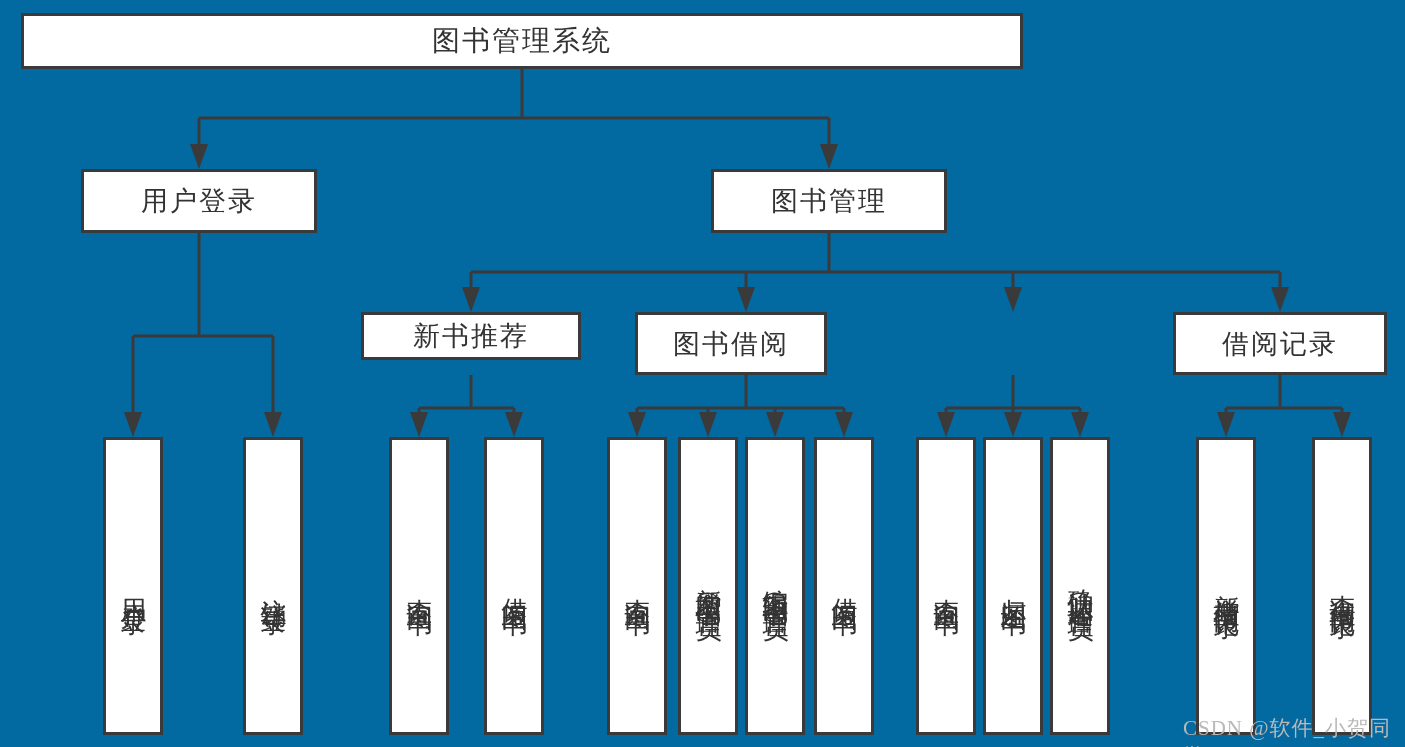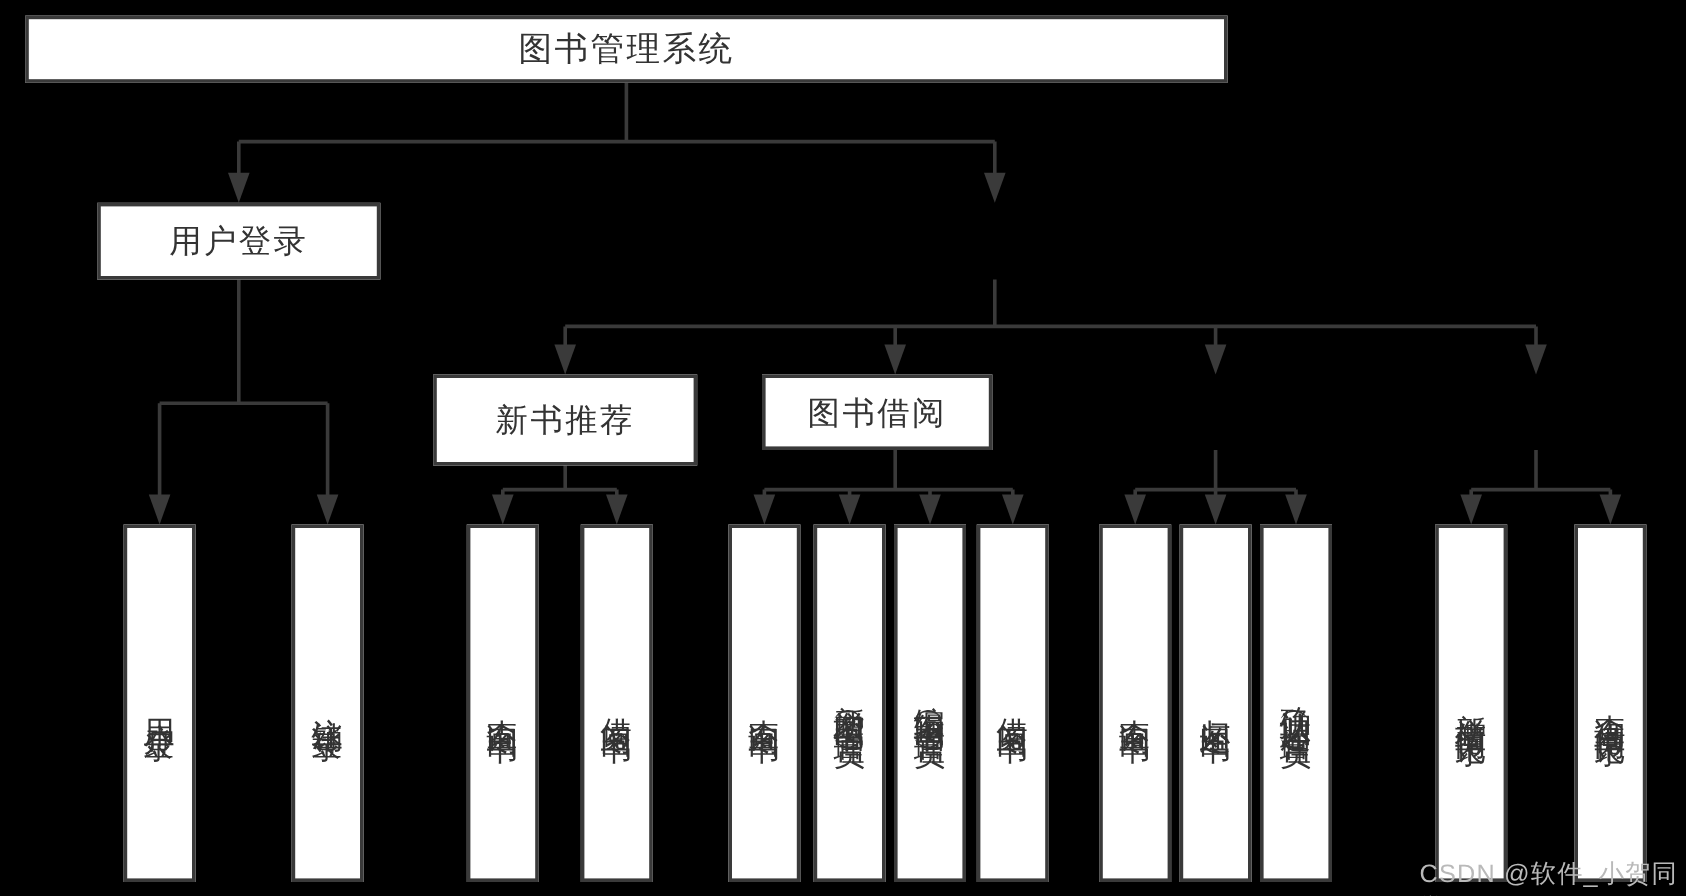--- a/index.html
+++ b/index.html
@@ -1,18 +1,18 @@
 <!DOCTYPE html>
 <html><head>
 <meta charset="utf-8">
 <style>
   html,body{margin:0;padding:0;background:#ffffff;}
   .canvas{
-    position:relative;width:1405px;height:747px;background:#000000;
-    font-family:Liberation Sans, sans-serif;
+    position:relative;width:1405px;height:747px;background:#0369a1;
+    font-family:Liberation Serif, serif;
     color:#333333;overflow:hidden;
   }
   .connectors{position:absolute;left:0;top:0;z-index:1;}
   .node{
     position:absolute;box-sizing:border-box;z-index:2;
     border:3px solid #3a3a3a;background:#ffffff;
     display:flex;align-items:center;justify-content:center;
     font-size:27px;letter-spacing:2px;color:#333333;
   }
   .node.root{font-size:28px;}
@@ -62,23 +62,25 @@
       <path d="M1004 412 L1022 412 L1013 437 Z"></path>
       <path d="M1071 412 L1089 412 L1080 437 Z"></path>
       <path d="M1217 412 L1235 412 L1226 437 Z"></path>
       <path d="M1333 412 L1351 412 L1342 437 Z"></path>
     </g>
   </svg>
 
   <div class="node root" style="left:21px;top:13px;width:1002px;height:56px">图书管理系统</div>
 
   <div class="node" style="left:81px;top:169px;width:236px;height:64px">用户登录</div>
+  <div class="node" style="left:711px;top:169px;width:236px;height:64px">图书管理</div>
 
-  <div class="node" style="left:361px;top:312px;width:220px;height:76px">新书推荐</div>
+  <div class="node" style="left:361px;top:312px;width:220px;height:48px">新书推荐</div>
   <div class="node" style="left:635px;top:312px;width:192px;height:63px">图书借阅</div>
+  <div class="node" style="left:1173px;top:312px;width:214px;height:63px">借阅记录</div>
 
   <div class="vnode" style="left:103px;top:437px;width:60px;height:298px">用户登录</div>
   <div class="vnode" style="left:243px;top:437px;width:60px;height:298px">注销登录</div>
 
   <div class="vnode" style="left:389px;top:437px;width:60px;height:298px">查询图书</div>
   <div class="vnode" style="left:484px;top:437px;width:60px;height:298px">借阅图书</div>
 
   <div class="vnode" style="left:607px;top:437px;width:60px;height:298px">查询图书</div>
   <div class="vnode" style="left:678px;top:437px;width:60px;height:298px">新增图书（管理员）</div>
   <div class="vnode" style="left:745px;top:437px;width:60px;height:298px">编辑图书（管理员）</div>

